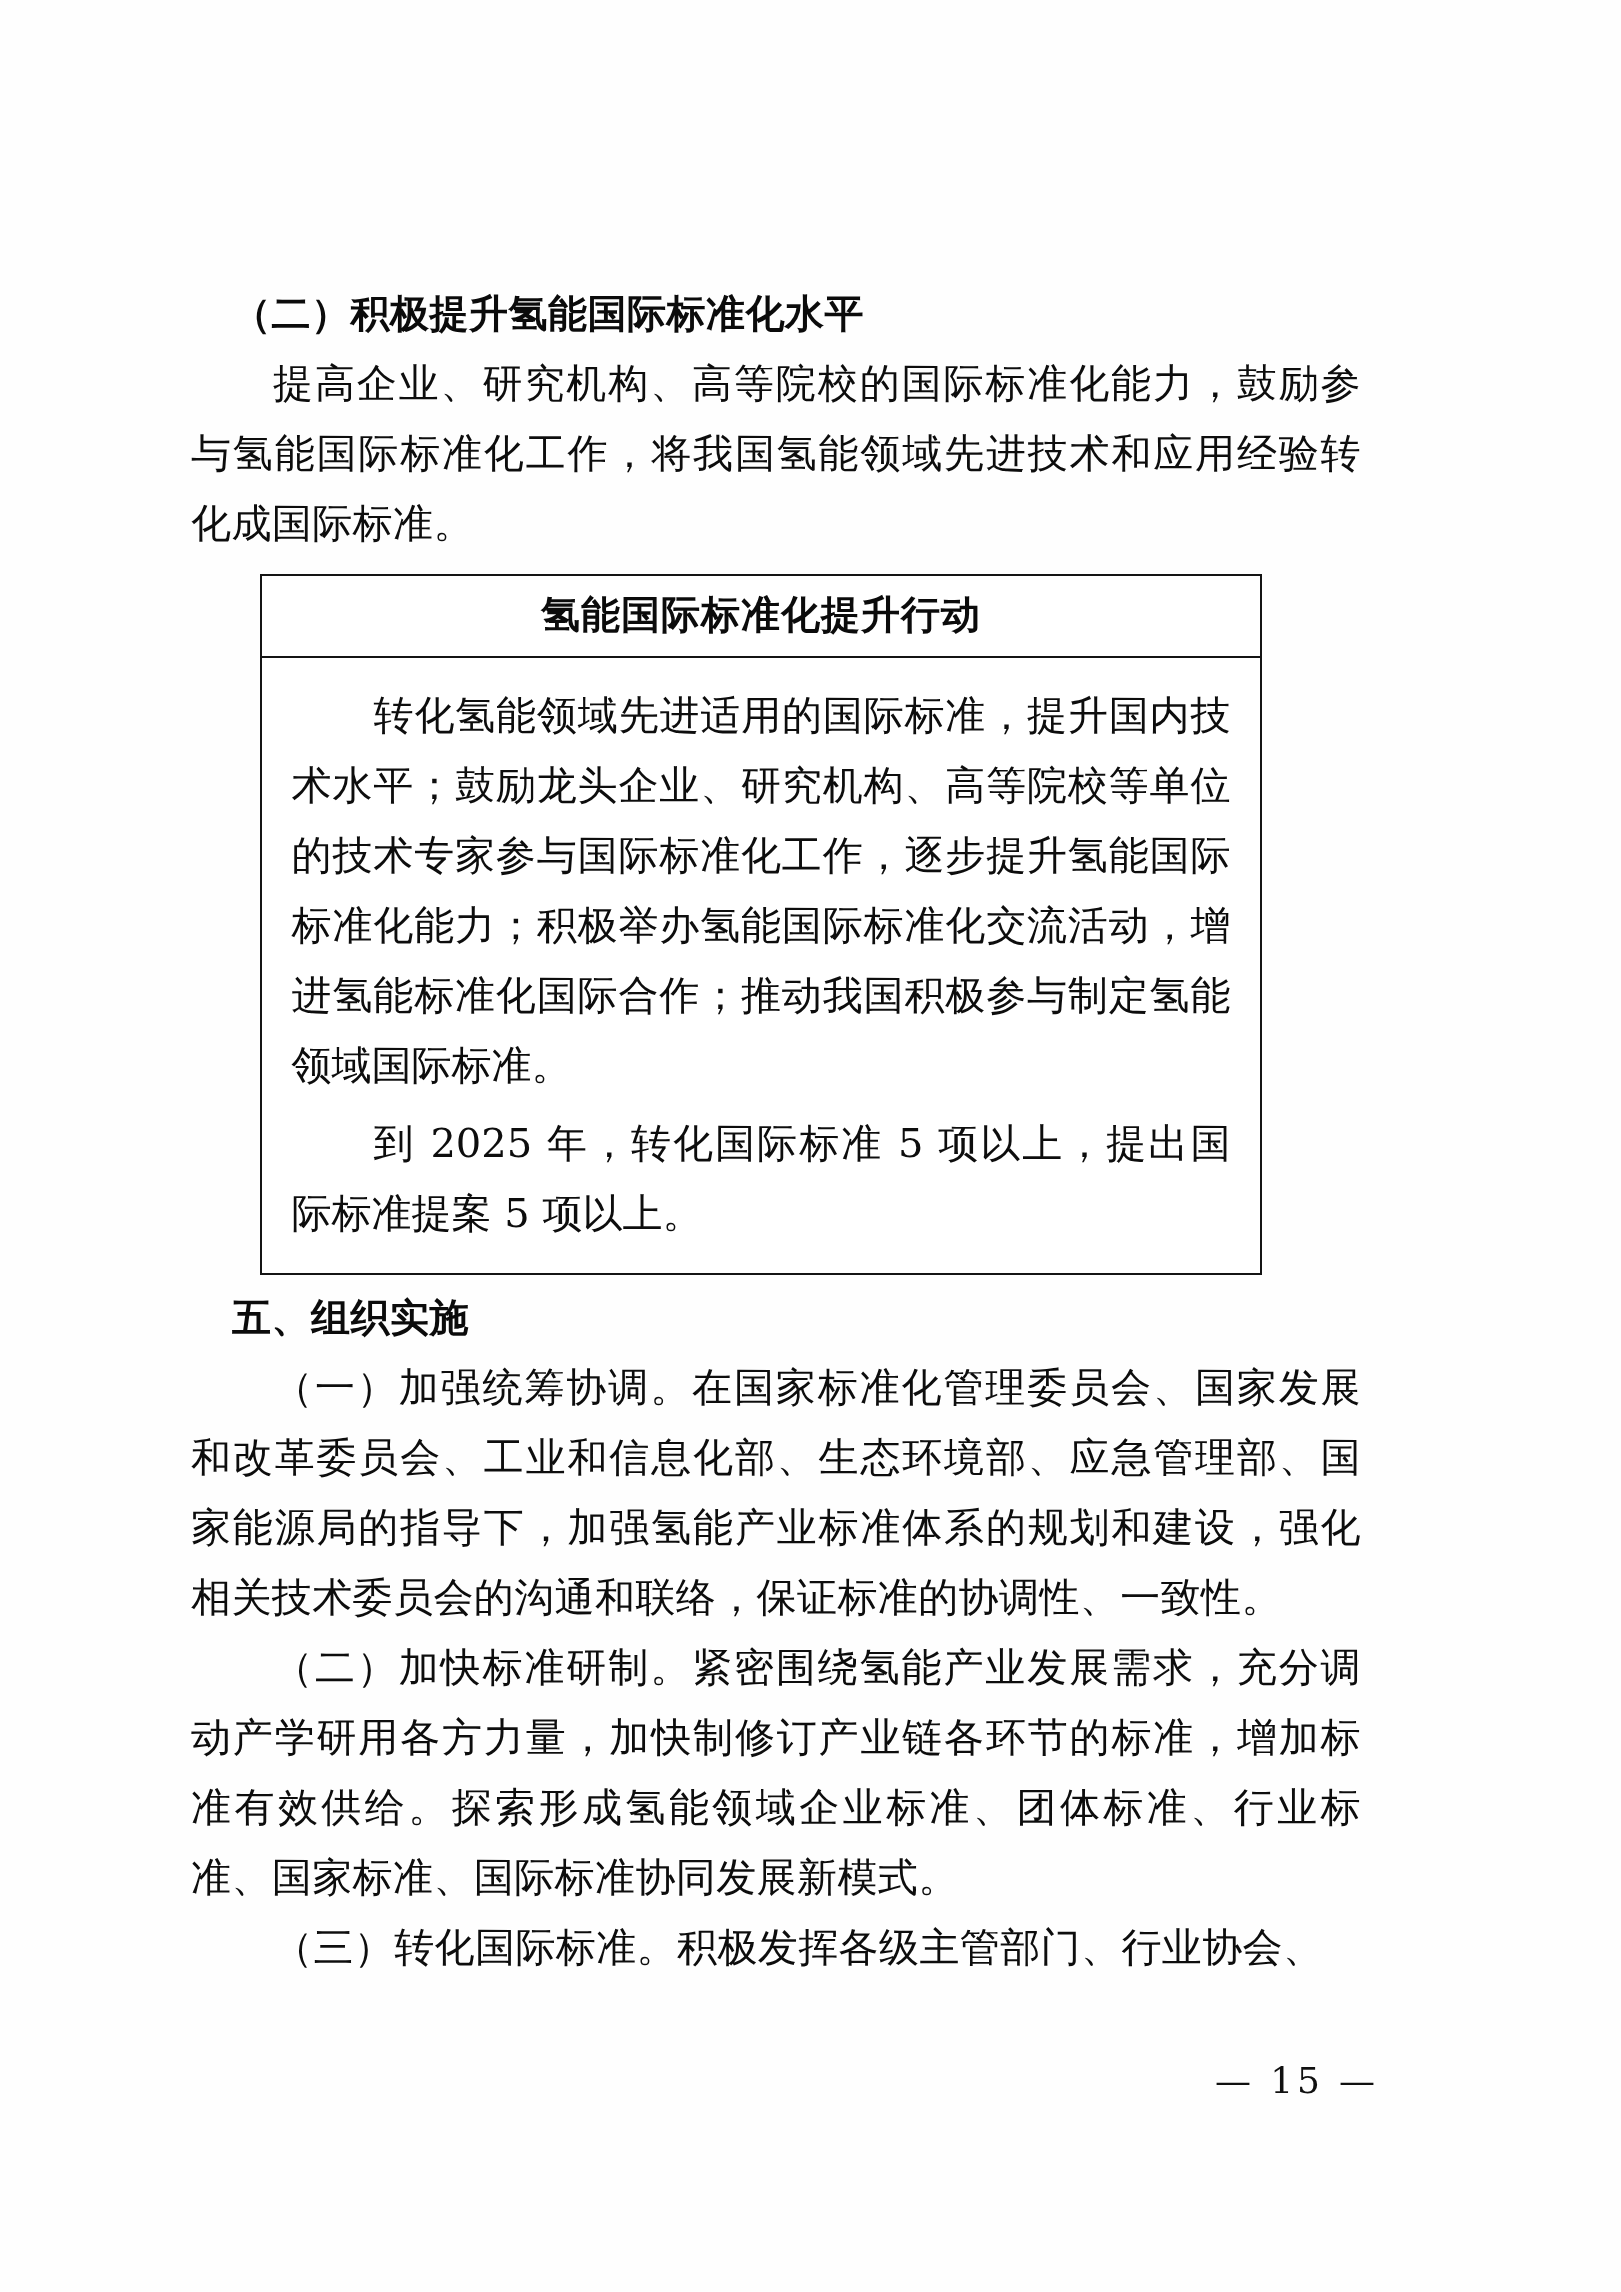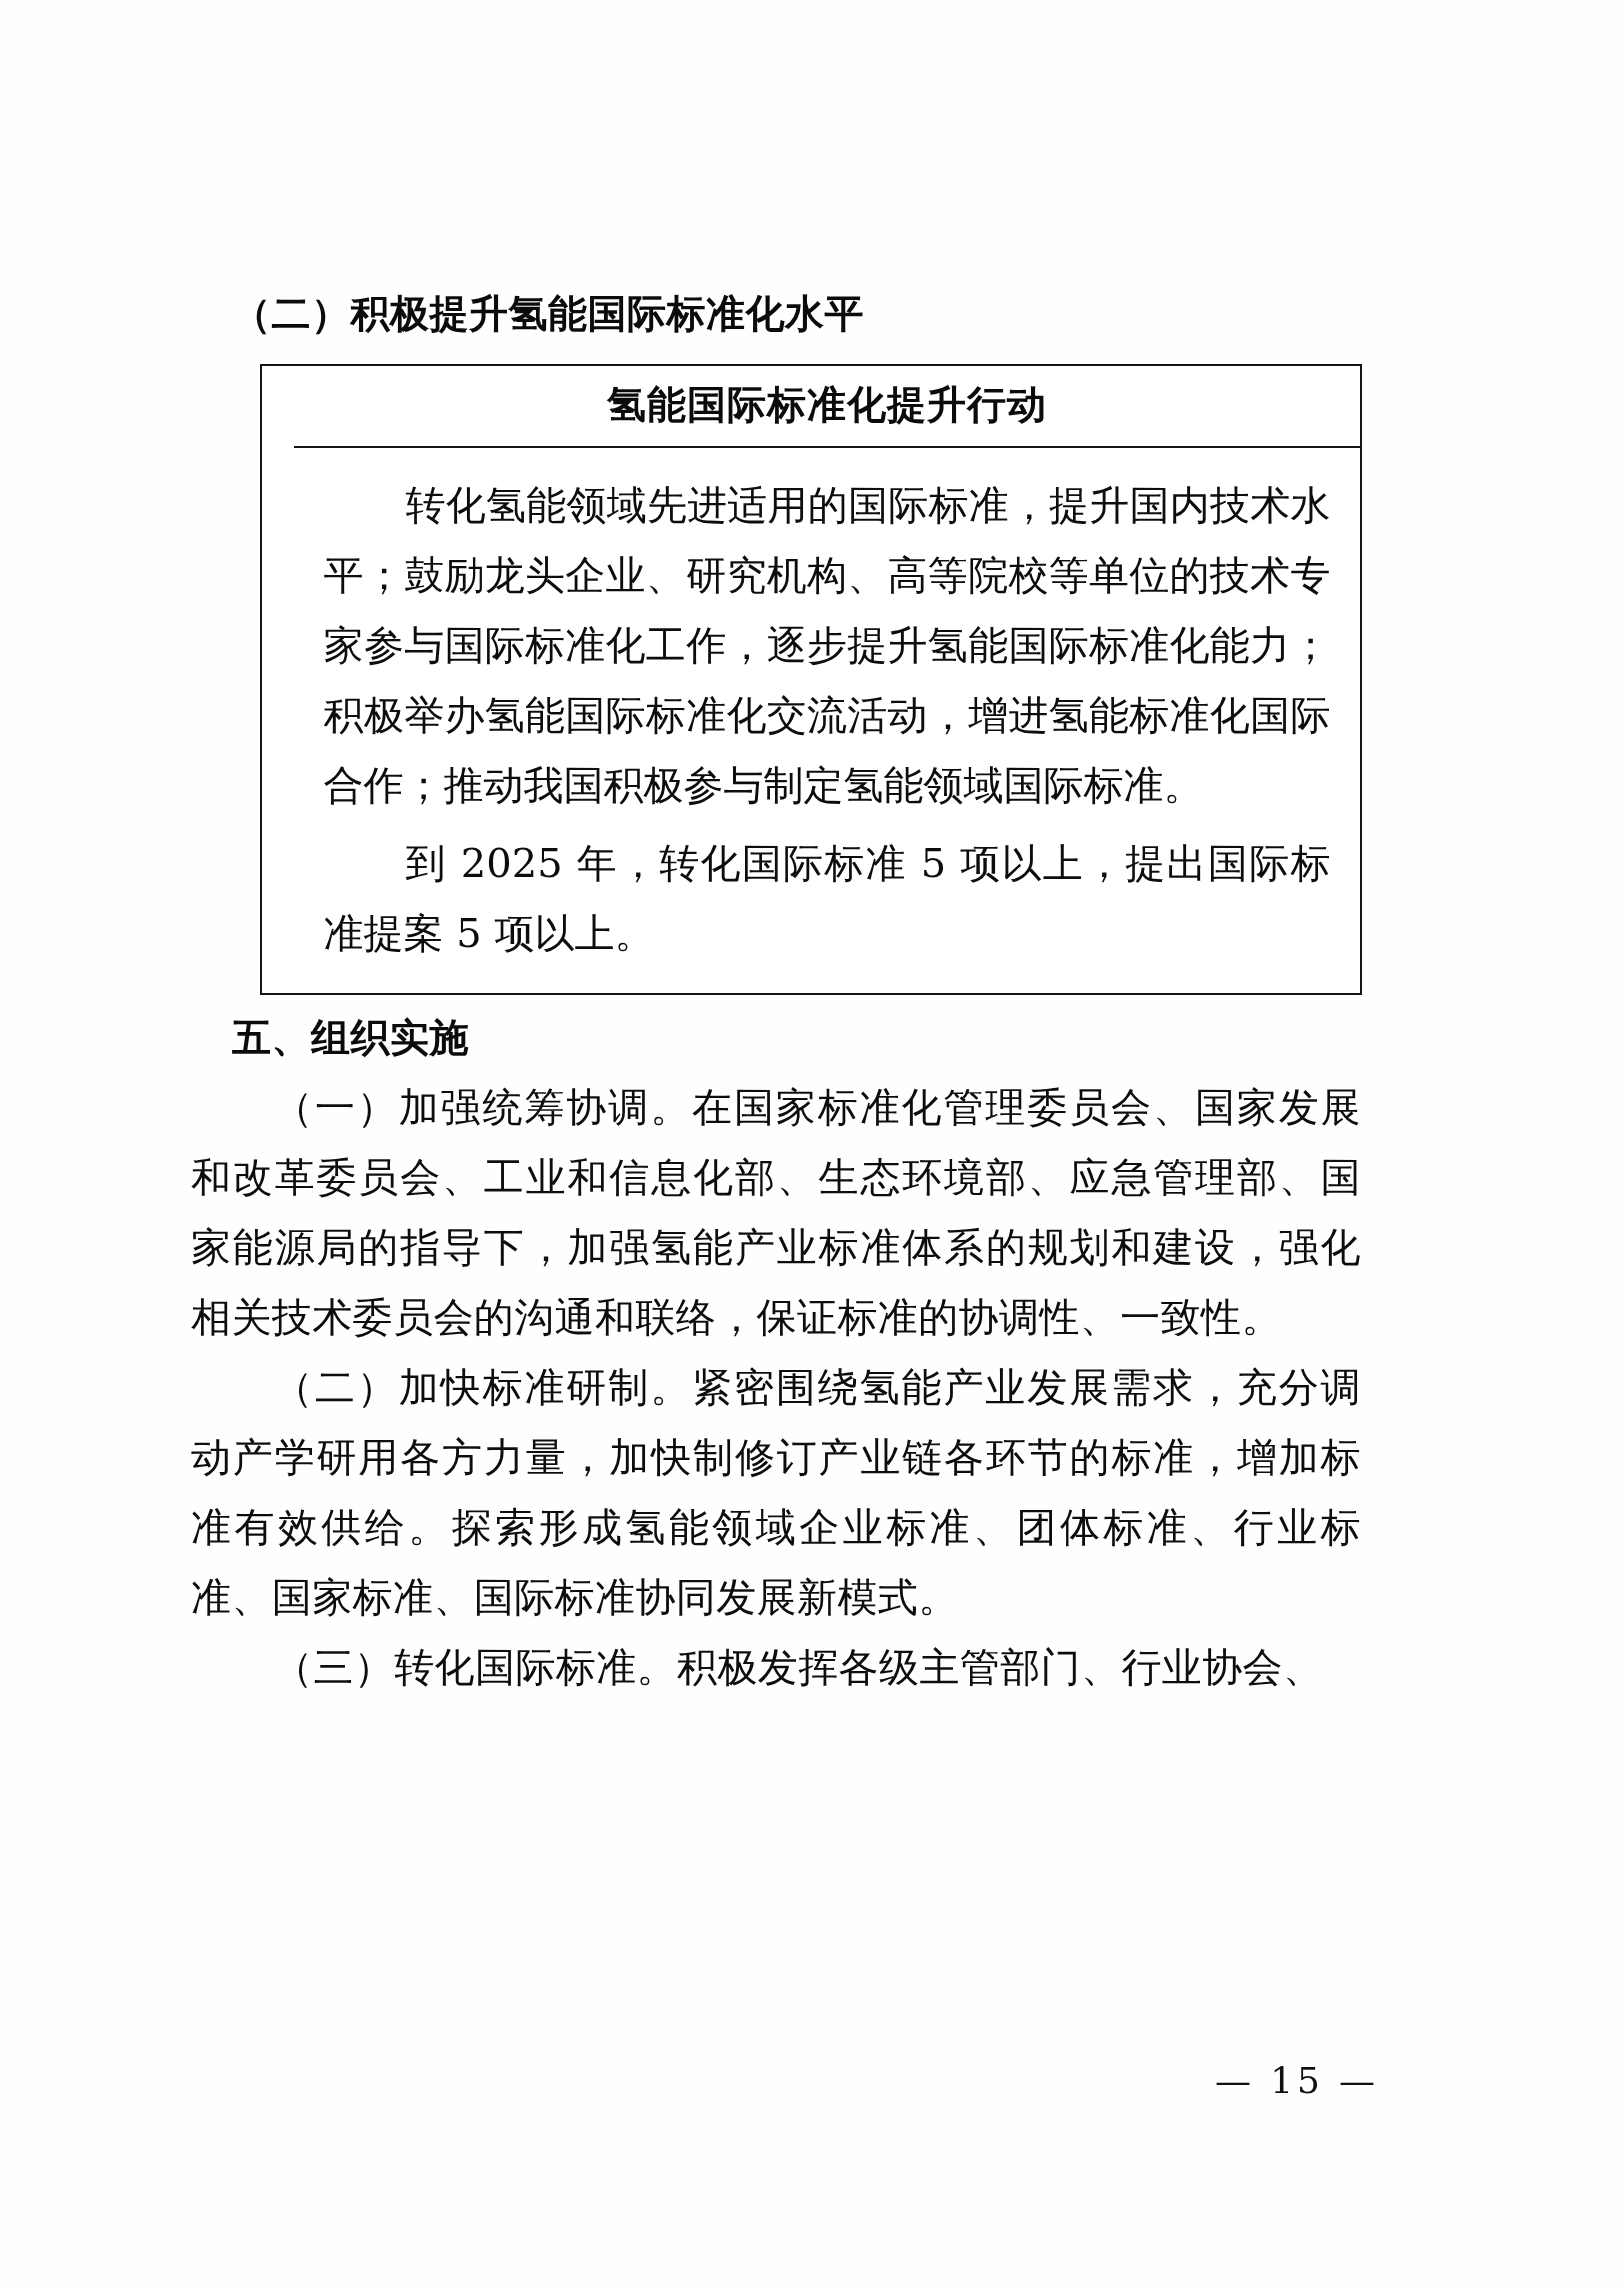--- a/index.html
+++ b/index.html
@@ -58,25 +58,24 @@
   }
 
   p.para {
     margin: 0;
     text-indent: 82px;
   }
 
   
   .action-box {
     margin: 15.7px 0 7.8px 69px;
-    width: 1102px;
+    width: 1002px;
     border: 2px solid #141414;
     box-sizing: border-box;
     background: #ffffff;
-    padding-left: 32px;
   }
   .action-box-title {
     border-bottom: 2px solid #141414;
     text-align: center;
     font-family: "DejaVu Sans", "Liberation Sans", sans-serif;
     font-weight: 700;
     font-size: 39px;
     line-height: 55px;
     padding: 11.8px 0 13.7px 0;
     color: #0b0b0b;
@@ -112,20 +111,21 @@
 </head>
 <body>
 
 <div id="page">
   <div id="page-surface"></div>
 
   <div id="content">
 
     <h2 class="doc-heading">（二）积极提升氢能国际标准化水平</h2>
 
+    <p class="para doc-text">提高企业、研究机构、高等院校的国际标准化能力，鼓励参与氢能国际标准化工作，将我国氢能领域先进技术和应用经验转化成国际标准。</p>
 
     <div class="action-box">
       <div class="action-box-title">氢能国际标准化提升行动</div>
       <div class="action-box-body">
         <p>转化氢能领域先进适用的国际标准，提升国内技术水平；鼓励龙头企业、研究机构、高等院校等单位的技术专家参与国际标准化工作，逐步提升氢能国际标准化能力；积极举办氢能国际标准化交流活动，增进氢能标准化国际合作；推动我国积极参与制定氢能领域国际标准。</p>
         <p>到 2025 年，转化国际标准 5 项以上，提出国际标准提案 5 项以上。</p>
       </div>
     </div>
 
     <h2 class="doc-heading">五、组织实施</h2>

